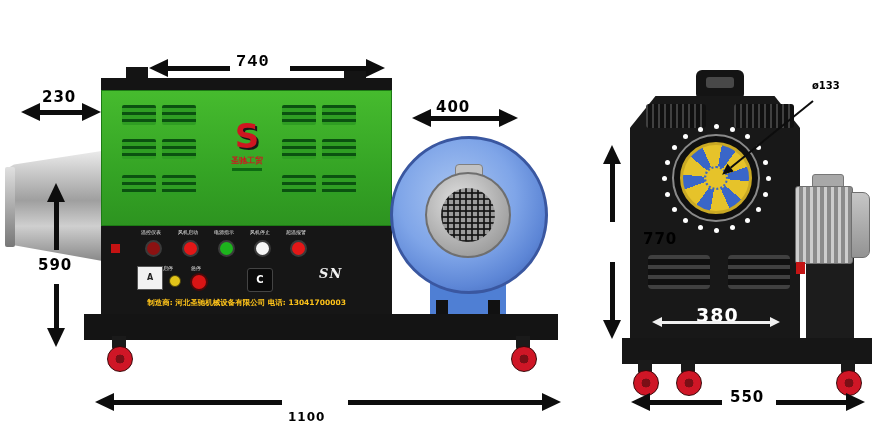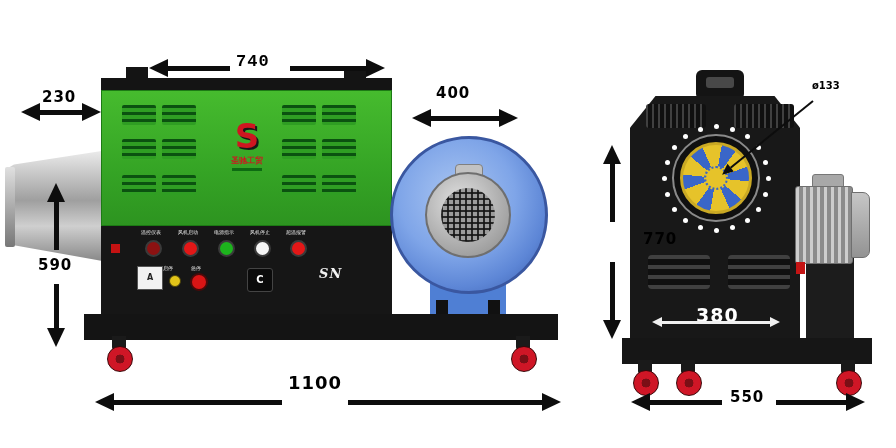--- a/index.html
+++ b/index.html
@@ -102,20 +102,21 @@
       </div>
       <div class="plabel" style="left:52px;top:40px;width:30px;">启停</div>
       <div class="plabel" style="left:80px;top:40px;width:30px;">急停</div>
       <div class="abs" style="left:68px;top:49px;width:10px;height:10px;border-radius:50%;background:#e2c419;border:1px solid #4a420a;"></div>
       <div class="abs" style="left:89px;top:47px;width:14px;height:14px;border-radius:50%;background:#da1515;border:2px solid #4a0a0a;"></div>
       <div class="abs" style="left:146px;top:42px;width:24px;height:22px;background:#0b0b0b;border:1px solid #444;border-radius:3px;
                   color:#fff;font-size:10px;font-weight:bold;text-align:center;line-height:22px;">
         <span>C</span>
       </div>
       <div class="abs" style="left:218px;top:40px;color:#f2f2f2;font-family:'DejaVu Serif',serif;font-style:italic;font-weight:900;font-size:13px;letter-spacing:1px;">SN</div>
+      <div class="abs" style="left:0;top:72px;width:100%;text-align:center;font-size:7.5px;font-weight:bold;color:#ffc41a;">制造商: 河北圣驰机械设备有限公司    电话: 13041700003</div>
     </div>
 
     <div class="abs" style="left:430px;top:264px;width:76px;height:52px;background:#4f7fd4;border-radius:8px 8px 0 0;"></div>
     <div class="abs" style="left:436px;top:300px;width:12px;height:16px;background:#111;"></div>
     <div class="abs" style="left:488px;top:300px;width:12px;height:16px;background:#111;"></div>
     <div class="abs" style="left:390px;top:136px;width:158px;height:158px;border-radius:50%;border:3px solid #3a57a0;box-sizing:border-box;
                 background:radial-gradient(circle at 42% 38%,#aac6f2,#7fa5e8 45%,#5d86d6 70%,#4064b4 92%,#35539a);"></div>
     <div class="abs" style="left:455px;top:164px;width:26px;height:12px;background:#c2c2c2;border:1px solid #808080;border-radius:4px 4px 0 0;"></div>
     <div class="abs" style="left:425px;top:172px;width:86px;height:86px;border-radius:50%;border:2px solid #6f6f6f;box-sizing:border-box;
                 background:radial-gradient(circle at 40% 35%,#e2e2e2,#b0b0b0 55%,#8a8a8a);"></div>
@@ -187,28 +188,28 @@
     </div>
   </div>
 
   <div class="dimlab" style="left:236px;top:52px;font-family:Liberation Mono, monospace;">740</div>
   <div class="ah hl" style="left:168px;top:66px;width:62px;"></div>
   <div class="ah hr" style="left:290px;top:66px;width:76px;"></div>
 
   <div class="dimlab sm" style="left:42px;top:88px;">230</div>
   <div class="ah hl hr" style="left:40px;top:110px;width:42px;"></div>
 
-  <div class="dimlab sm" style="left:436px;top:84px;">400</div>
+  <div class="dimlab sm" style="left:436px;top:98px;">400</div>
   <div class="ah hl hr" style="left:431px;top:116px;width:68px;"></div>
 
   <div class="dimlab sm" style="left:38px;top:256px;">590</div>
   <div class="av hu" style="left:54px;top:202px;height:48px;"></div>
   <div class="av hd" style="left:54px;top:284px;height:44px;"></div>
 
-  <div class="dimlab" style="left:288px;top:372px;font-size:18px;">1100</div>
+  <div class="dimlab" style="left:288px;top:410px;font-size:12px;">1100</div>
   <div class="ah hl" style="left:114px;top:400px;width:168px;"></div>
   <div class="ah hr" style="left:348px;top:400px;width:194px;"></div>
 
   <div class="dimlab sm" style="left:598px;top:230px;margin-left:45px;">770</div>
   <div class="av hu" style="left:610px;top:164px;height:58px;"></div>
   <div class="av hd" style="left:610px;top:262px;height:58px;"></div>
 
   <div class="dimlab sm" style="left:730px;top:388px;">550</div>
   <div class="ah hl" style="left:650px;top:400px;width:72px;"></div>
   <div class="ah hr" style="left:776px;top:400px;width:70px;"></div>

